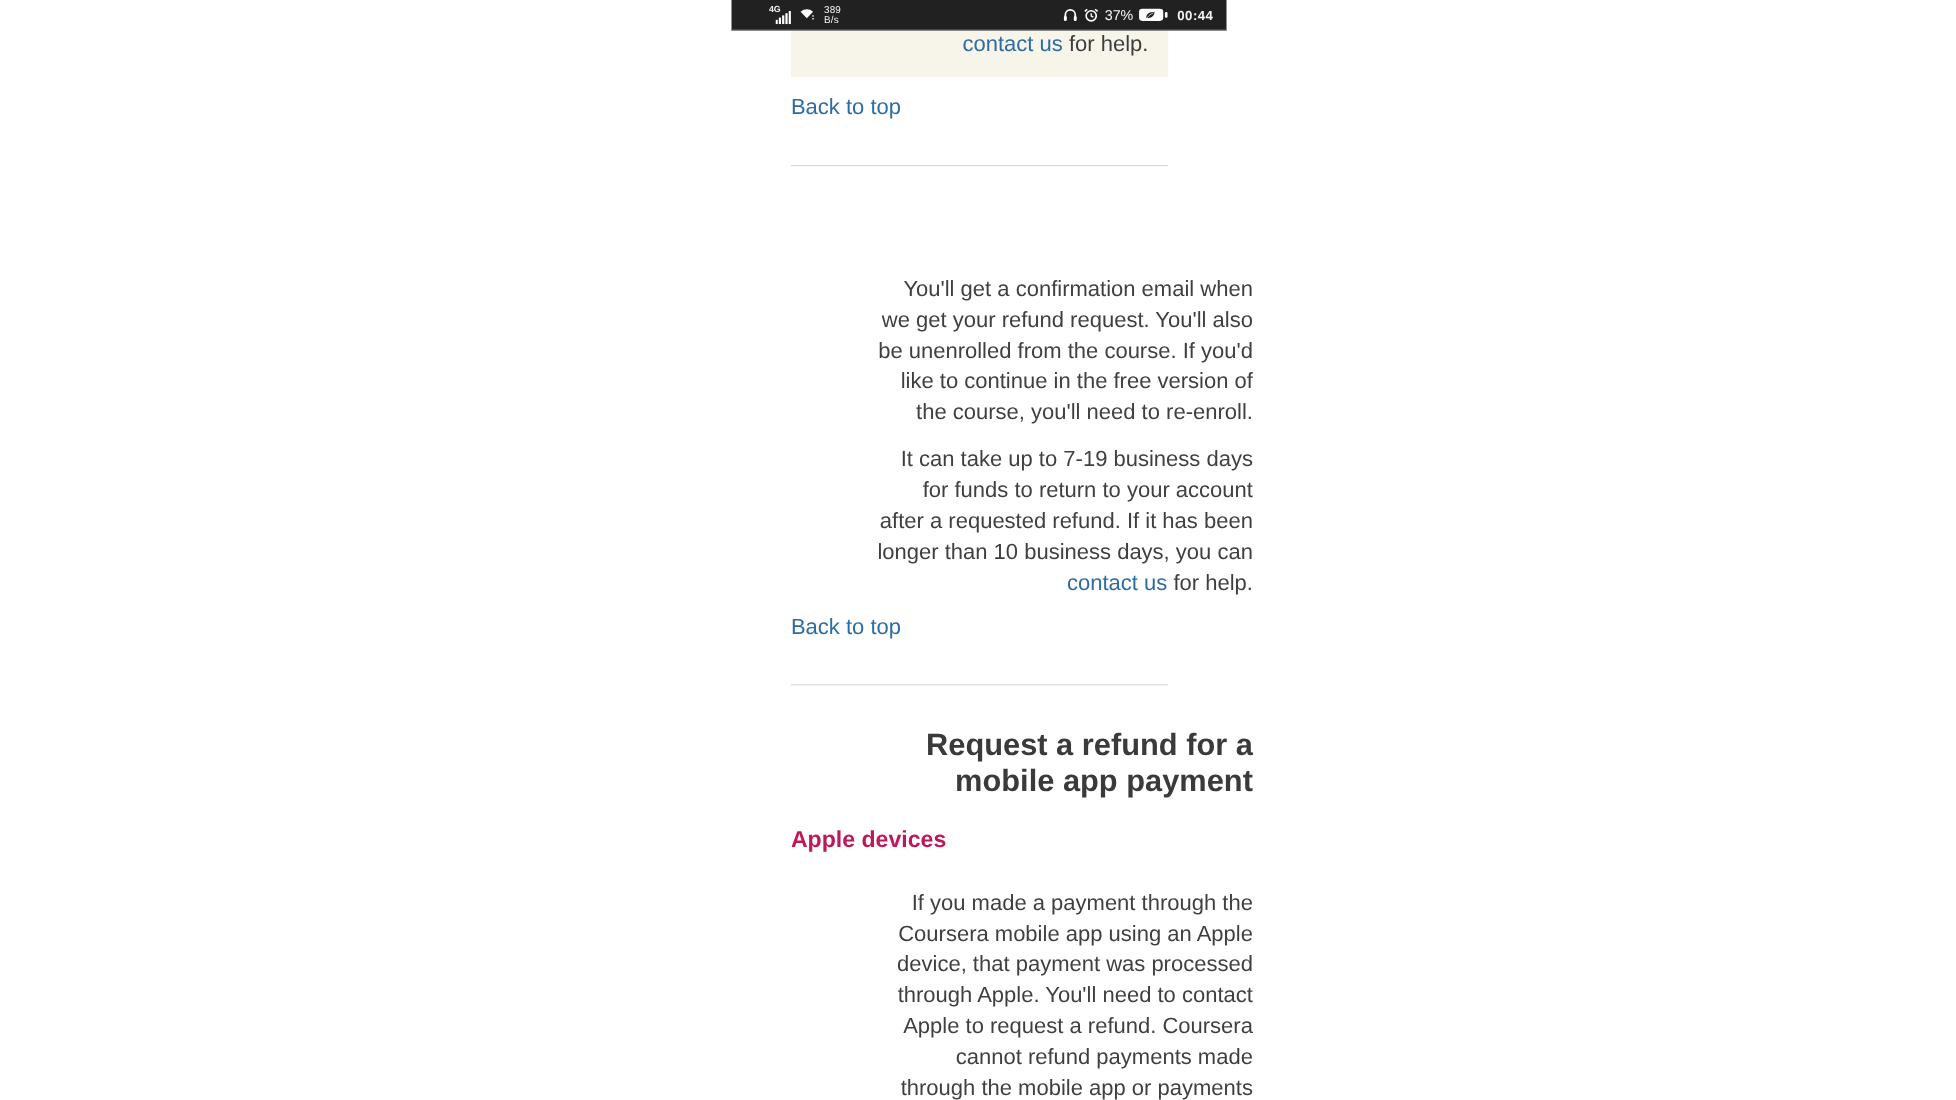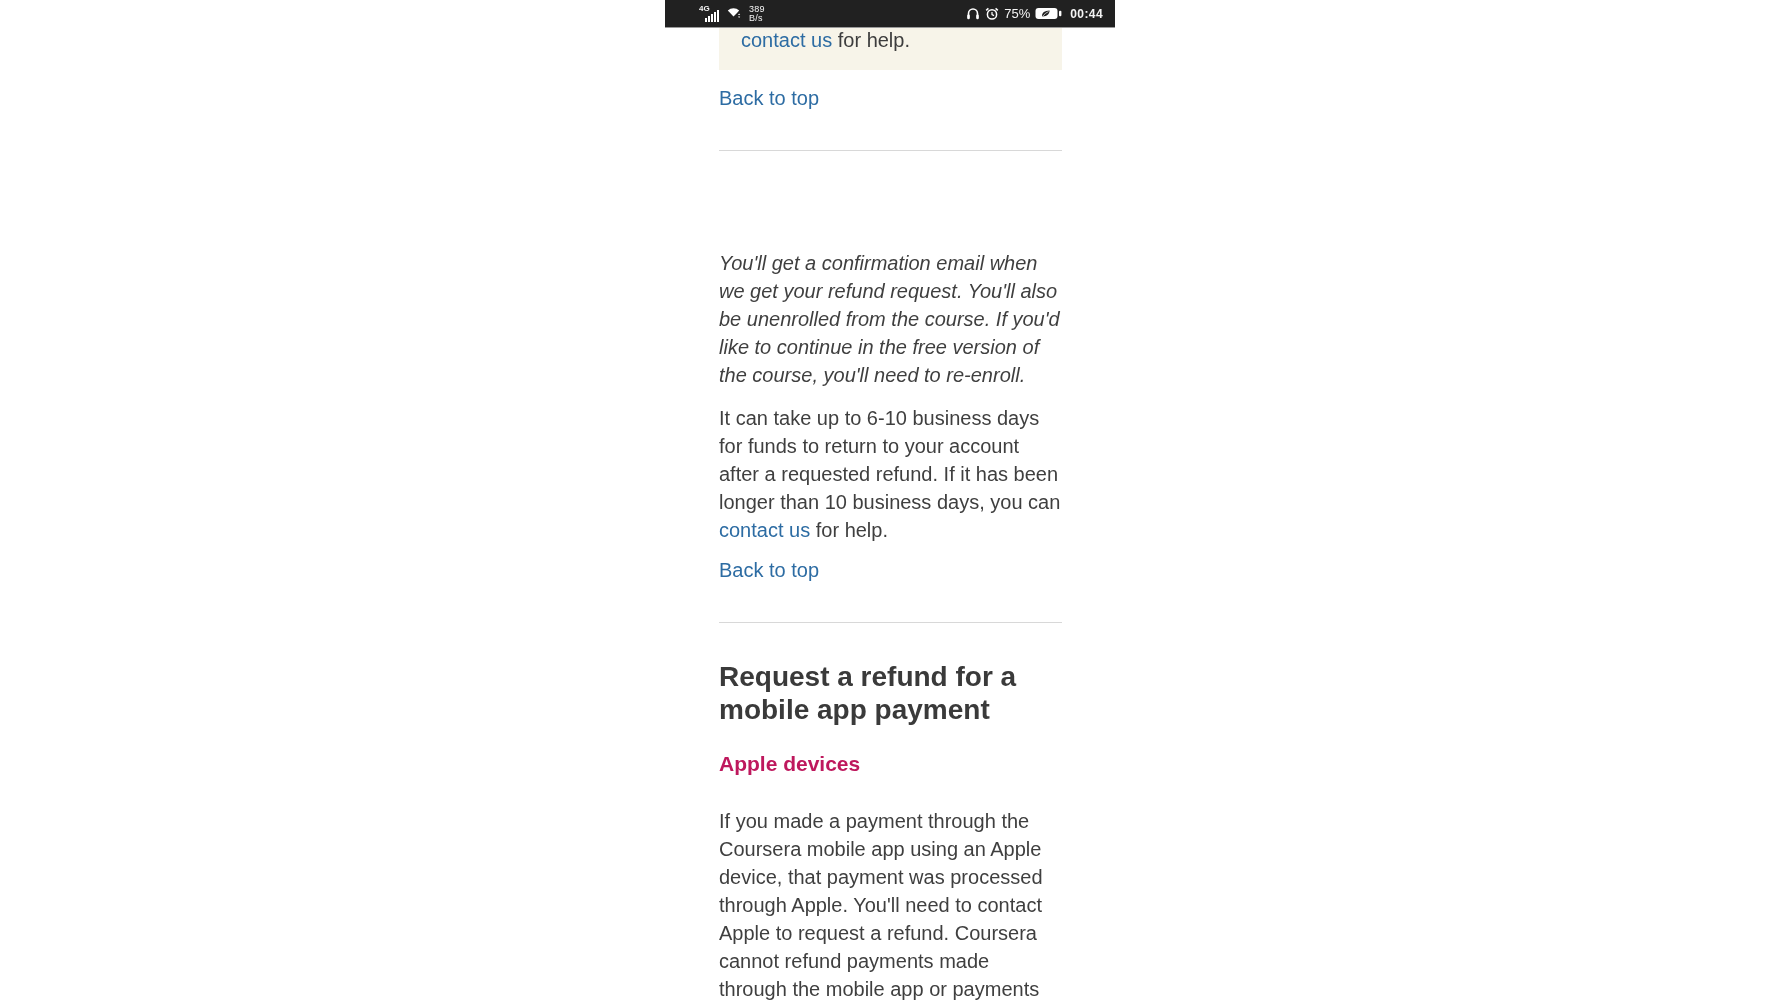--- a/index.html
+++ b/index.html
@@ -50,20 +50,21 @@
 
   .pct  { font-size: 13px; }
   .time { font-size: 12px; font-weight: 700; letter-spacing: 0.4px; margin-left: 3px; }
 
   
   .content {
     position: absolute;
     left: 719px; top: 0;
     width: 343px; height: 1000px;
     color: #3d3d3d;
+    text-align: right;
   }
   .content > * { position: absolute; left: 0; }
 
   .infobox {
     top: 0;
     width: 100%; height: 70px;
     background: #f7f4e9;
     box-sizing: border-box;
     padding: 27px 18px 0 22px;
     font-size: 20px;
@@ -109,21 +110,21 @@
   }
 
   p.body-text {
     margin: 0;
     font-size: 20px;
     line-height: 28px;
     color: #3f3f3f;
     white-space: pre-line;
     width: 420px;
   }
-  .para-1 { top: 249px; font-style: italic; }
+  .para-1 { top: 249px; }
   .para-2 { top: 404px; }
   .para-3 { top: 807px; }
 </style>
 </head>
 <body>
 
 <div class="statusbar">
   <div class="sb-left">
     <span class="sig">
       <span class="sig-4g">4G</span>
@@ -153,21 +154,21 @@
       <path d="M2.5 11 V6.5 a4.5 4.5 0 0 1 9 0 V11" fill="none" stroke="#fff" stroke-width="1.6"></path>
       <rect x="1.2" y="7.6" width="2.6" height="4.6" rx="1.2" fill="#fff"></rect>
       <rect x="10.2" y="7.6" width="2.6" height="4.6" rx="1.2" fill="#fff"></rect>
     </svg>
     <svg width="14" height="13" viewBox="0 0 14 13">
       <circle cx="7" cy="7.4" r="4.6" fill="none" stroke="#fff" stroke-width="1.5"></circle>
       <path d="M7 5 V7.6 L9 8.6" fill="none" stroke="#fff" stroke-width="1.2"></path>
       <path d="M1.2 3.4 L3.4 1.4" stroke="#fff" stroke-width="1.5"></path>
       <path d="M12.8 3.4 L10.6 1.4" stroke="#fff" stroke-width="1.5"></path>
     </svg>
-    <span class="pct">75%</span>
+    <span class="pct">37%</span>
     <svg width="27" height="13" viewBox="0 0 27 13">
       <rect x="0.5" y="1" width="22" height="11" rx="3" fill="#fff"></rect>
       <path d="M7 9.2 C7 5.6 9.6 3.8 14.6 3.6 C14.4 7.4 12 9.4 7.6 9.4 Z" fill="#212121"></path>
       <path d="M7.6 9.4 C9.4 7 11.4 5.6 13.6 4.6" fill="none" stroke="#fff" stroke-width="0.7"></path>
       <rect x="24" y="3.8" width="2.4" height="5.4" rx="1" fill="#fff"></rect>
     </svg>
     <span class="time">00:44</span>
   </div>
 </div>
 
@@ -181,21 +182,21 @@
 
   <div class="divider divider-1"></div>
 
 
   <p class="body-text para-1">You'll get a confirmation email when
 we get your refund request. You'll also
 be unenrolled from the course. If you'd
 like to continue in the free version of
 the course, you'll need to re-enroll.</p>
 
-  <p class="body-text para-2"><span>It can take up to 6-10 business days
+  <p class="body-text para-2"><span>It can take up to 7-19 business days
 for funds to return to your account
 after a requested refund. If it has been
 longer than 10 business days, you can
 </span><a class="link">contact us</a><span> for help.</span></p>
 
   <a class="link backtop backtop-2">Back to top</a>
 
   <div class="divider divider-2"></div>
 
   <h2 class="section-heading heading-2">Request a refund for a

